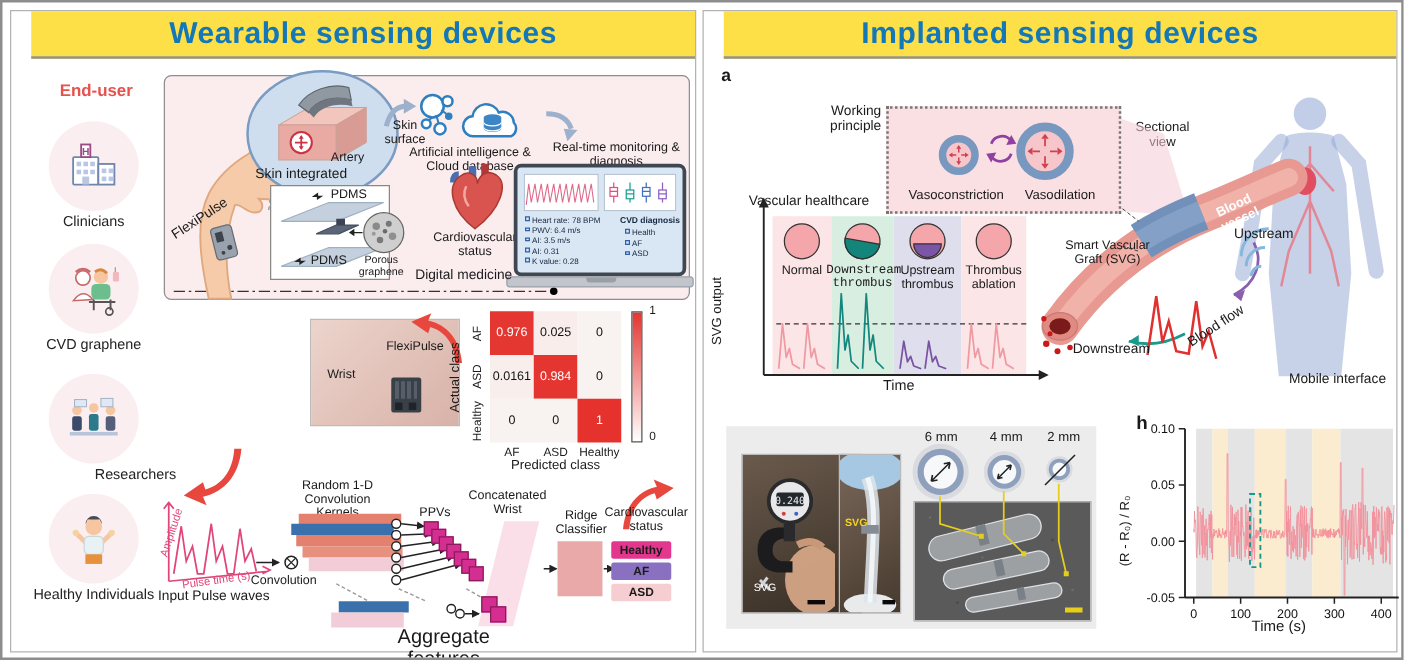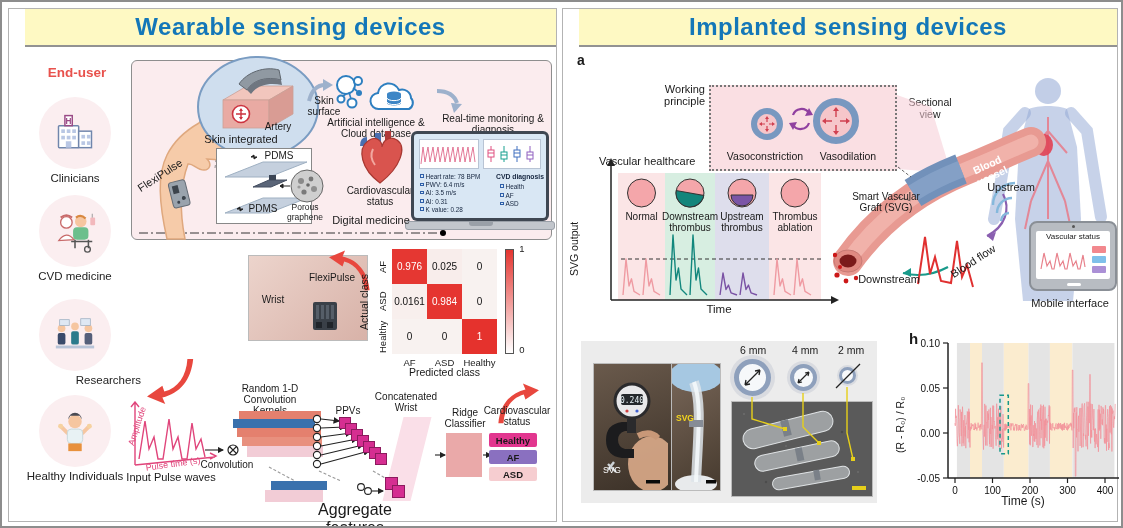--- a/index.html
+++ b/index.html
@@ -1,20 +1,20 @@
 <!DOCTYPE html>
 <html><head>
 <meta charset="utf-8">
 <style>
 *{margin:0;padding:0;box-sizing:border-box}
 html,body{background:#fff}
 body{font-family:"Liberation Sans",sans-serif;color:#1a1a1a}
 .fig{position:relative;width:1123px;height:528px;background:#fff;border:2px solid #8d8d8d;overflow:hidden}
 .panel{position:absolute;top:6px;height:514px;border:1.5px solid #b3b3b3;background:#fff}
-.panel-header{position:absolute;left:16px;top:0;right:0;height:38px;background:#fef9c3;border-bottom:2px solid #929292;display:flex;align-items:center;justify-content:center}
+.panel-header{position:absolute;left:16px;top:0;right:0;height:38px;background:#fde047;border-bottom:2px solid #929292;display:flex;align-items:center;justify-content:center}
 .panel-title{color:#1477b8;font-weight:bold;font-size:24px;letter-spacing:.5px}
 .abs{position:absolute}
 .lbl{position:absolute;font-size:10.5px;line-height:1.12;text-align:center;color:#1a1a1a}
 .vert{writing-mode:vertical-rl;transform:rotate(180deg)}
 .pinkbox{position:absolute;background:#fbecee;border:1px solid #8e8e8e;border-radius:6px}
 .photo{position:absolute;border:1px solid #bbb;overflow:hidden}
 svg{display:block}
 </style>
 </head>
 <body>
@@ -292,21 +292,21 @@
           <path d="M7,34 q8,-11 16,-1 Z" fill="#fff" stroke="#c86a6a" stroke-width="1.2"></path>
           <circle cx="30" cy="14" r="6" fill="#f6c6a0"></circle>
           <path d="M25,10 q5,-4 10,1" stroke="#d88840" stroke-width="2.4" fill="none"></path>
           <rect x="22" y="20" width="16" height="13" rx="4" fill="#6cbf8c"></rect>
           <path d="M20,35 h22 M38,33 v9 M24,33 v9" stroke="#555" stroke-width="1.6" fill="none"></path>
           <circle cx="37" cy="43" r="3" fill="none" stroke="#555" stroke-width="1.4"></circle>
           <rect x="40" y="10" width="5" height="8" rx="1" fill="#f2b8bc"></rect>
           <path d="M42,6 v4" stroke="#999"></path>
         </svg>
       </div>
-      <div style="position: absolute; left: 0px; top: 261px; width: 132px; text-align: center; font-size: 11.5px; color: rgb(34, 34, 34);">CVD medicine</div>
+      <div style="position: absolute; left: 0px; top: 261px; width: 132px; text-align: center; font-size: 11.5px; color: rgb(34, 34, 34);">CVD graphene</div>
       <div style="position: absolute; left: 30px; top: 290px; width: 72px; height: 72px; border-radius: 50%; background: rgb(251, 238, 240); display: flex; align-items: center; justify-content: center;">
         <svg viewBox="0 0 48 48" width="46" height="46">
           <circle cx="10" cy="17" r="4" fill="#f6c6a0"></circle>
           <rect x="6" y="22" width="8" height="12" rx="2" fill="#3a4a6a"></rect>
           <circle cx="24" cy="15" r="4" fill="#f6c6a0"></circle>
           <rect x="20" y="20" width="8" height="14" rx="2" fill="#2a7a8c"></rect>
           <circle cx="38" cy="17" r="4" fill="#f6c6a0"></circle>
           <rect x="34" y="22" width="8" height="12" rx="2" fill="#555f7a"></rect>
           <rect x="4" y="35" width="40" height="3" fill="#b8c4d8"></rect>
           <rect x="8" y="8" width="10" height="6" fill="#dfe8f4" stroke="#9fb0c2" stroke-width="0.8"></rect>
@@ -394,21 +394,21 @@
           <path d="M133,146 L136,124 L139,140.5 L141.5,136.1 L144,143.8 L150,146" fill="none" stroke="#7a52a4" stroke-width="1.4" stroke-linejoin="round"></path>
           <path d="M153,146 L156,124 L159,140.5 L161.5,136.1 L164,143.8 L170,146" fill="none" stroke="#7a52a4" stroke-width="1.4" stroke-linejoin="round"></path>
           <path d="M187,146 L190,110 L193,137 L195.5,129.8 L198,142.4 L204,146" fill="none" stroke="#ef9aa2" stroke-width="1.4" stroke-linejoin="round"></path>
           <path d="M207,146 L210,110 L213,137 L215.5,129.8 L218,142.4 L224,146" fill="none" stroke="#ef9aa2" stroke-width="1.4" stroke-linejoin="round"></path>
           <line x1="24" y1="16" x2="24" y2="151" stroke="#222" stroke-width="1.5"></line>
           <path d="M24,9 L20,17 L28,17 Z" fill="#222"></path>
           <line x1="24" y1="151" x2="246" y2="151" stroke="#222" stroke-width="1.5"></line>
           <path d="M252,151 L244,147 L244,155 Z" fill="#222"></path>
         </svg>
         <div style="position: absolute; left: 27px; top: 62px; width: 55px; text-align: center; font-size: 10px; line-height: 1.1;">Normal</div>
-        <div style="position: absolute; left: 74px; top: 62px; width: 58px; text-align: center; font-size: 10px; line-height: 1.1;">Downstream thrombus</div>
+        <div style="position: absolute; left: 74px; top: 62px; width: 58px; text-align: center; font-size: 10px; line-height: 1.1; font-family: Liberation Mono, monospace;">Downstream thrombus</div>
         <div style="position: absolute; left: 124px; top: 62px; width: 62px; text-align: center; font-size: 10px; line-height: 1.1;">Upstream thrombus</div>
         <div style="position: absolute; left: 178px; top: 62px; width: 60px; text-align: center; font-size: 10px; line-height: 1.1;">Thrombus ablation</div>
       </div>
     <div class="lbl" style="left:106px;top:294px;width:100px;font-size:11.5px">Time</div>
 
     <svg class="abs" style="left:270px;top:60px" width="290" height="235" viewBox="0 0 290 235">
       <g>
         <circle cx="215" cy="22" r="13" fill="#8fa6d4" opacity="0.55"></circle>
         <path d="M196,40 C204,36 226,36 234,40 L244,78 L248,150 L240,232 L190,232 L182,150 L186,78 Z" fill="#8fa6d4" opacity="0.5"></path>
         <path d="M192,44 L176,62 L168,112 L161,150" stroke="#8fa6d4" stroke-width="12" fill="none" opacity="0.5" stroke-linecap="round"></path>
@@ -441,33 +441,20 @@
           <path d="M164,144 a15,15 0 0 1 15,-15"></path>
           <path d="M160,136 a22,22 0 0 1 22,-22"></path>
       </g>
     </svg>
     <div class="lbl" style="left:396px;top:150px;width:62px;transform:rotate(-25deg);font-size:10.5px;color:#fff;font-weight:bold">Blood vessel</div>
     <div class="lbl" style="left:286px;top:182px;width:74px;font-size:10px">Smart Vascular Gra­ft (SVG)</div>
     <div class="lbl" style="left:418px;top:172px;width:60px;font-size:11px">Upstream</div>
     <div class="lbl" style="left:292px;top:264px;width:68px;font-size:11px">Downstream</div>
     <div class="lbl" style="left:378px;top:246px;width:64px;transform:rotate(-33deg);font-size:11px">Blood flow</div>
 
-    <div class="abs" style="left:466px;top:212px;width:88px;height:70px;background:#b8bcc2;border:2px solid #8a8f96;border-radius:8px">
-      <div class="abs" style="left:41px;top:2px;width:3px;height:3px;background:#555;border-radius:50%"></div>
-      <div class="abs" style="left:5px;top:8px;width:74px;height:48px;background:#fff;border-radius:2px">
-        <div class="lbl" style="left:0;top:2px;width:74px;font-size:8px;color:#222">Vascular status</div>
-        <svg class="abs" style="left:3px;top:14px" width="48" height="28">
-          <path d="M2,24 L5,8 L8,21 L11,16 L13,24 L15,24 L18,8 L21,21 L24,16 L26,24 L28,24 L31,8 L34,21 L37,16 L39,24 L41,24 L44,10 L46,22" stroke="#e8828c" stroke-width="1.2" fill="none"></path>
-        </svg>
-        <div class="abs" style="left:56px;top:15px;width:14px;height:7px;background:#f2888e;border-radius:1px"></div>
-        <div class="abs" style="left:56px;top:25px;width:14px;height:7px;background:#7fc0ea;border-radius:1px"></div>
-        <div class="abs" style="left:56px;top:35px;width:14px;height:7px;background:#ab90d6;border-radius:1px"></div>
-      </div>
-      <div class="abs" style="left:36px;top:60px;width:14px;height:3px;background:#fff;border-radius:2px"></div>
-    </div>
     <div class="lbl" style="left:454px;top:288px;width:106px;font-size:11px">Mobile interface</div>
 
     <div class="abs" style="left:18px;top:332px;width:296px;height:162px;background:#ececec">
       <div class="photo" style="left:12px;top:22px;width:97px;height:128px;background:linear-gradient(160deg,#6a5a4c,#382e25)">
         <svg width="74" height="126" viewBox="0 0 74 126">
           <ellipse cx="58" cy="100" rx="24" ry="28" fill="#d8a888" opacity="0.92"></ellipse>
           <path d="M44,72 q12,-6 20,2" stroke="#c89878" stroke-width="6" fill="none"></path>
           <path d="M28,58 q-16,2 -16,18 q0,16 16,18 l12,0 l0,-9 l-9,0 q-7,-2 -7,-9 q0,-7 7,-9 l9,0 l0,-9 Z" fill="#1c1c1e"></path>
           <rect x="33" y="55" width="9" height="14" fill="#2a2a2c"></rect>
           <circle cx="38" cy="37" r="17" fill="#e8e8ea" stroke="#2a2a2c" stroke-width="3"></circle>

